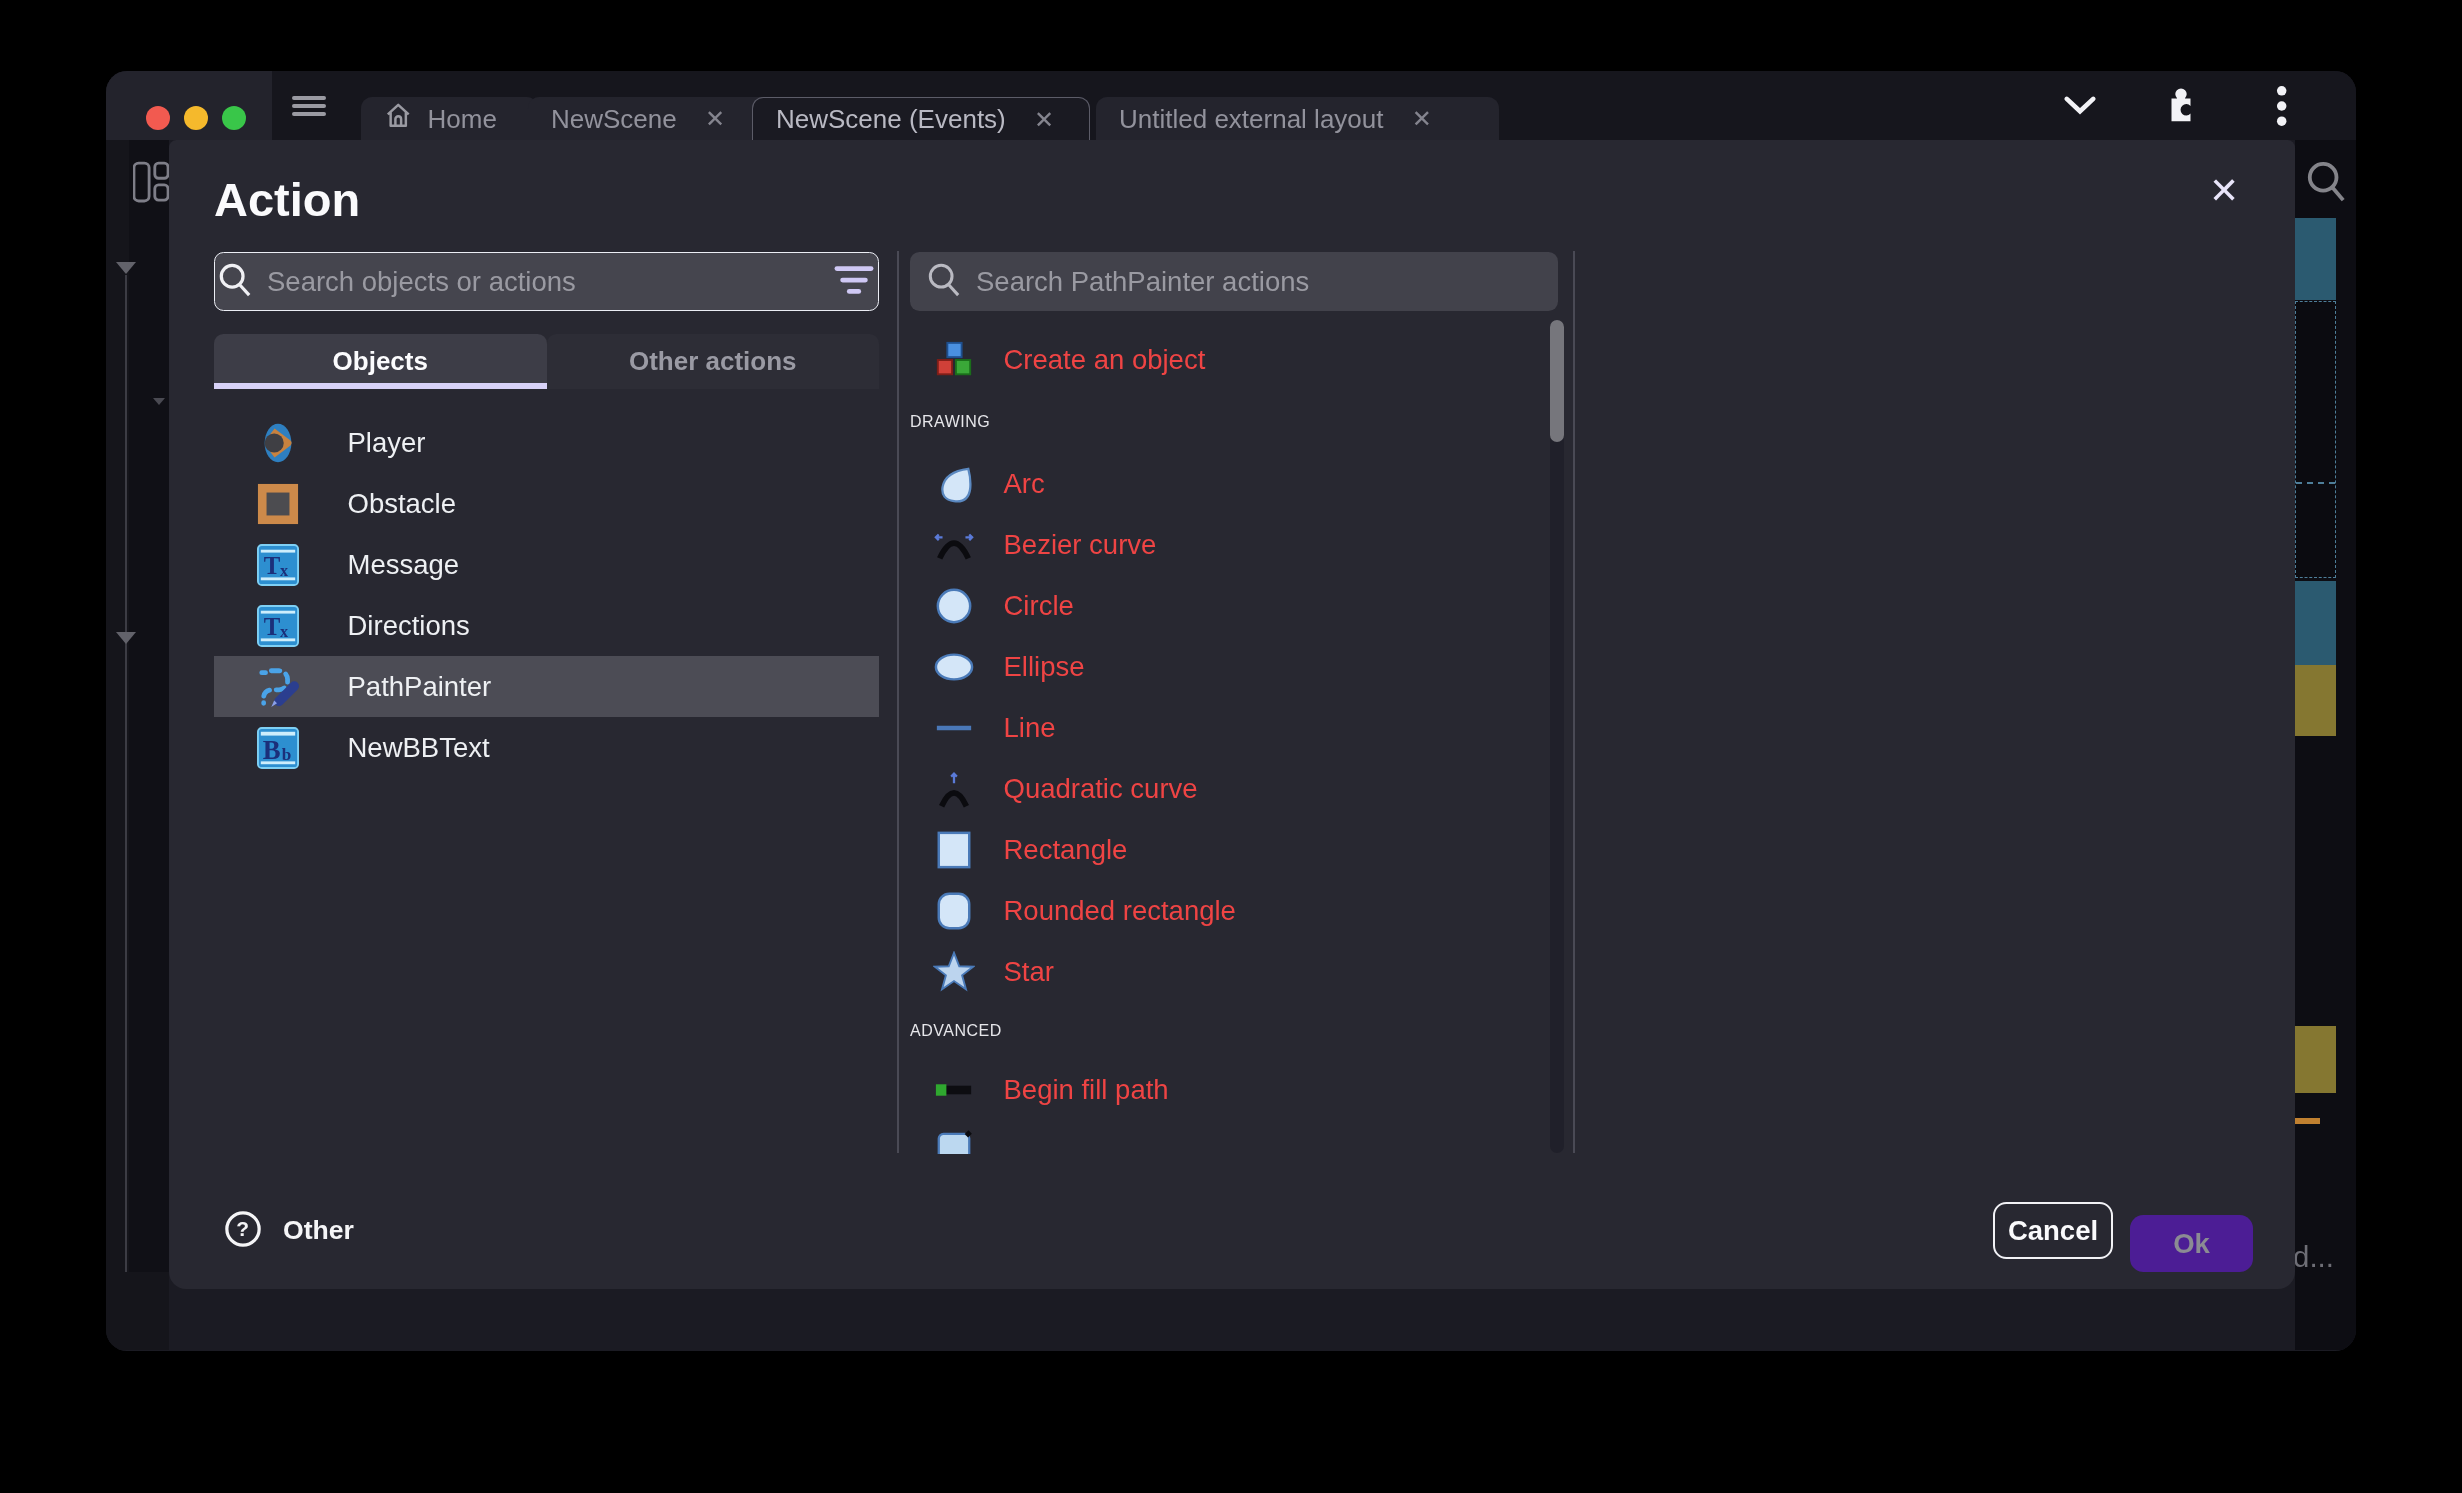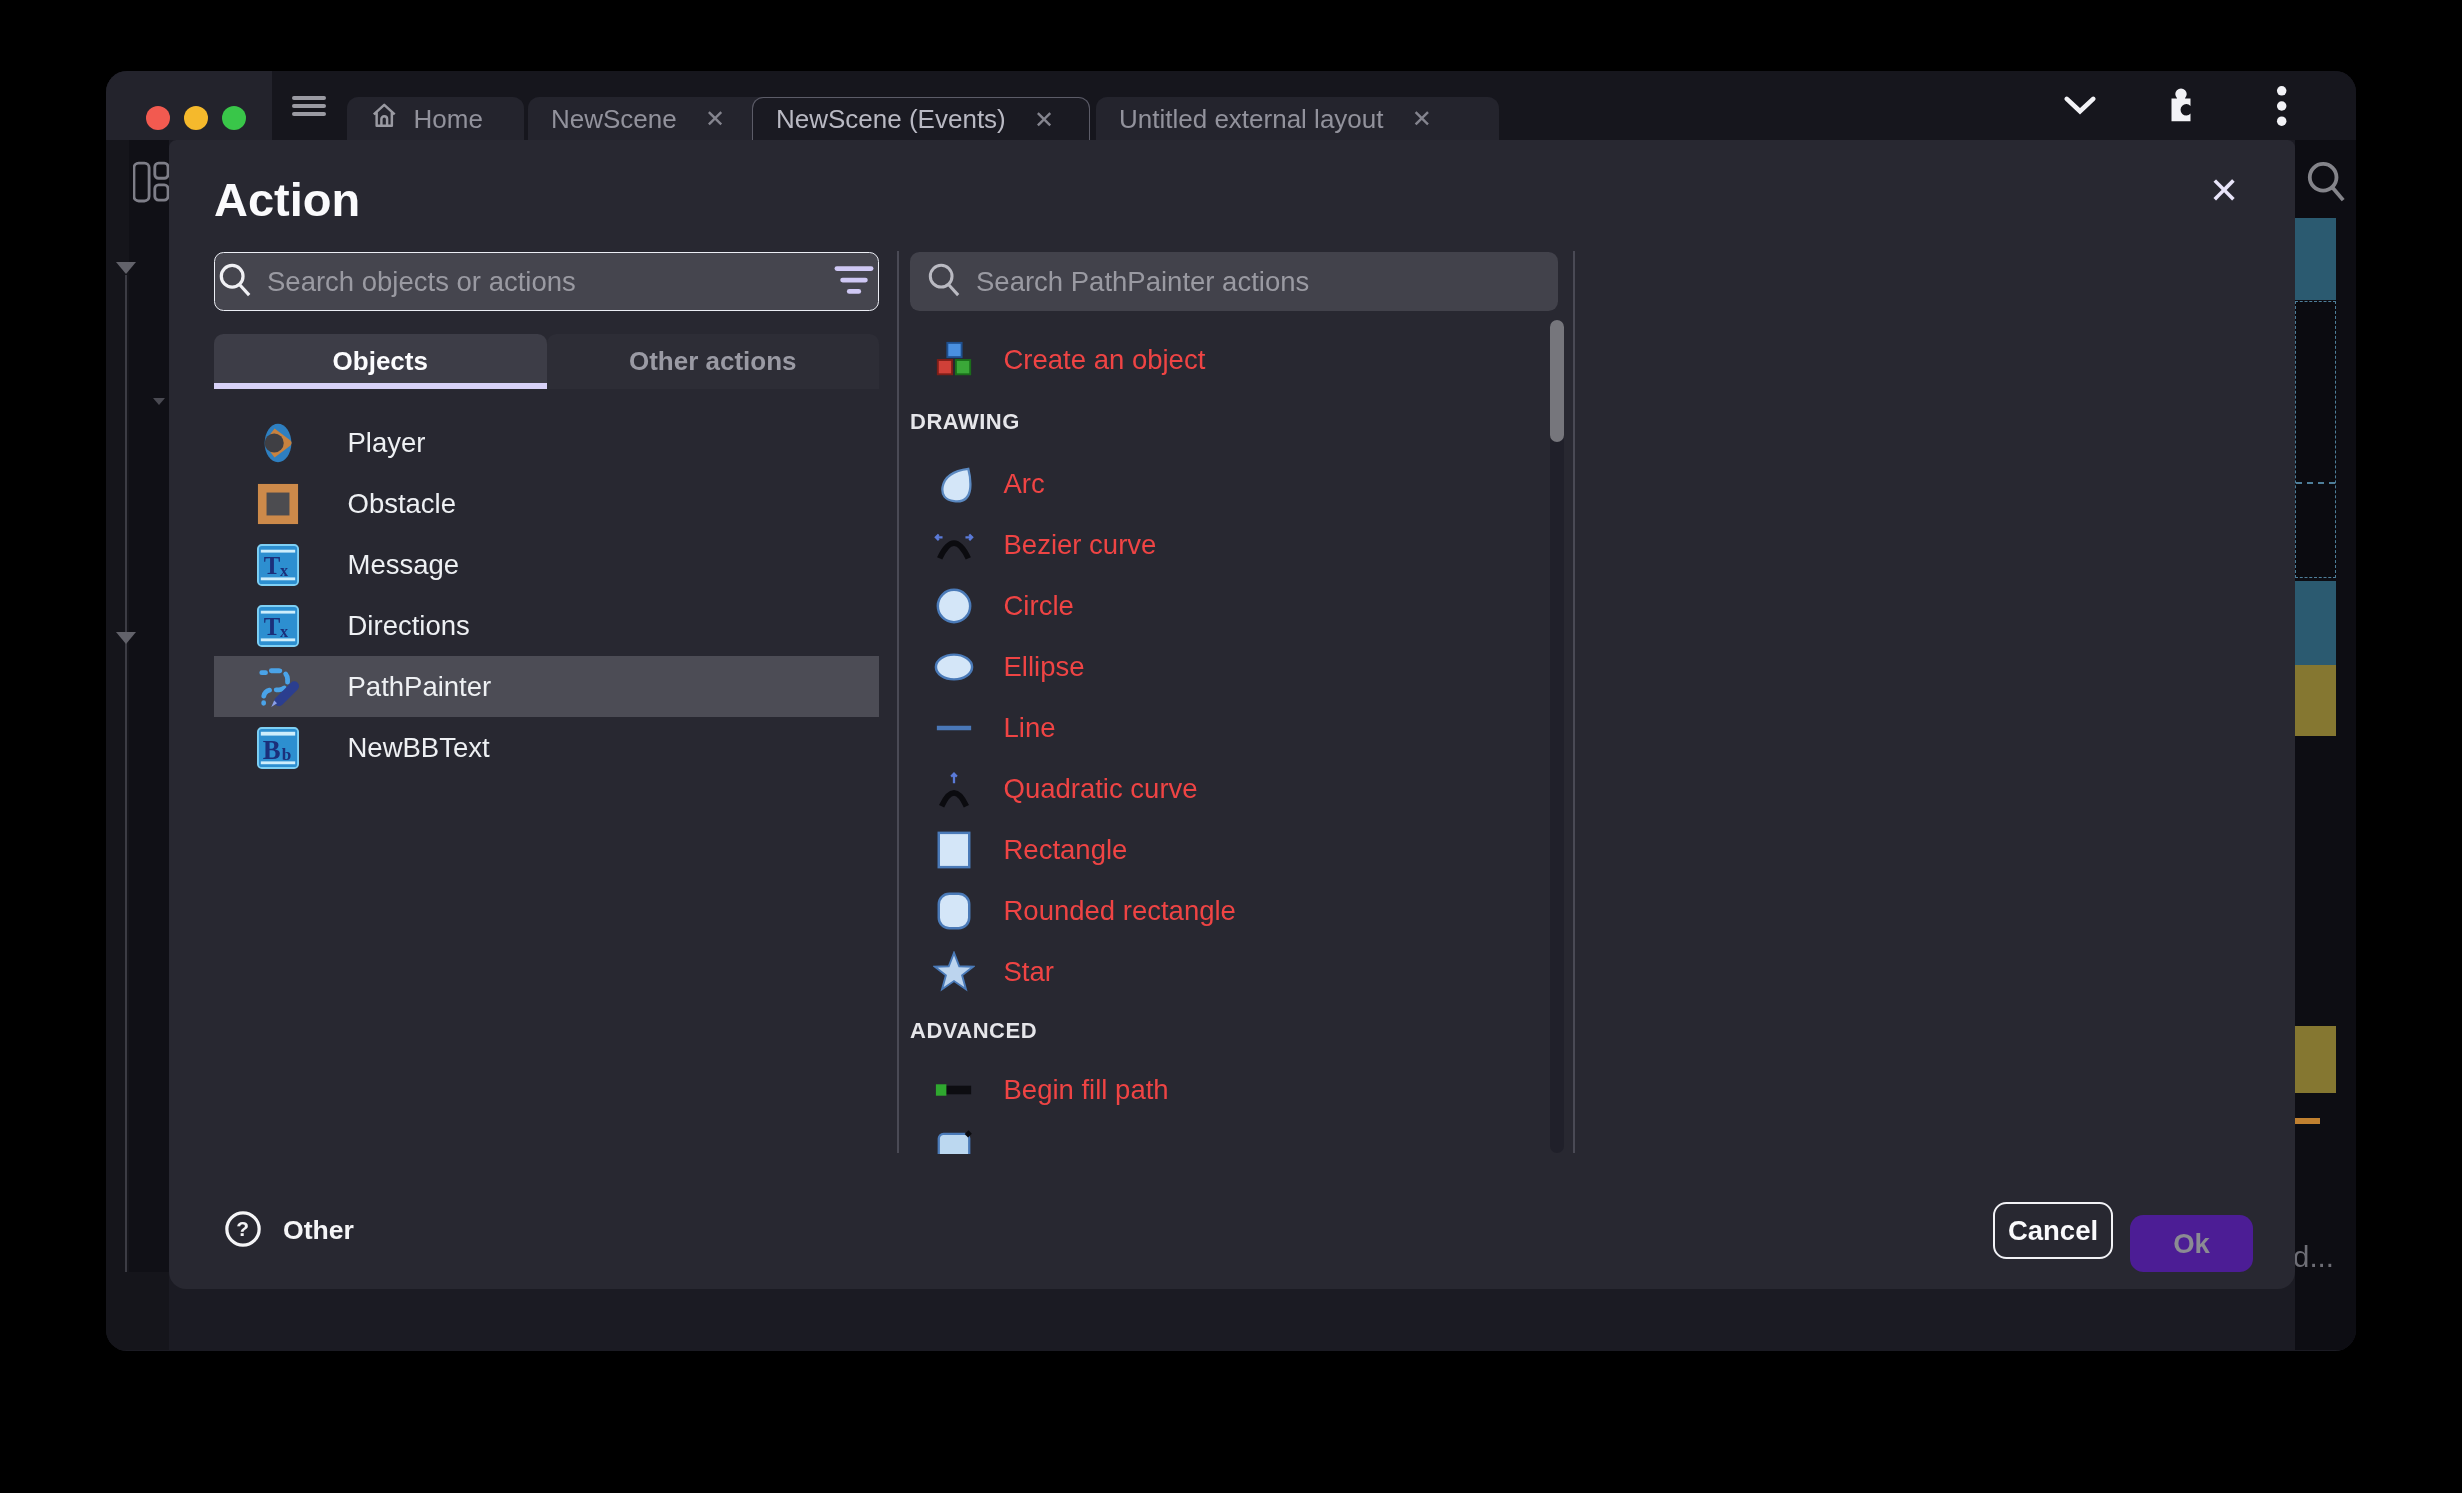--- a/index.html
+++ b/index.html
@@ -18,21 +18,21 @@
   .tl.red { left:40px; background:#f25a50; }
   .tl.yellow { left:78px; background:#f5b92c; }
   .tl.green { left:116px; background:#39c649; }
   .hamburger { position:absolute; left:186px; top:21px; width:34px; height:26.6px; cursor:pointer; }
   .hamburger span { display:block; height:3.8px; background:#9a9aa2; border-radius:1.9px; margin:4.3px 0; }
 
   .tab { position:absolute; top:26px; height:44px; background:#24242d; border-radius:11.4px 11.4px 0 0;
     display:flex; align-items:center; color:#92929c; font-size:26px; padding:0 23px; gap:15px; }
   .tab .close { font-size:24px; color:#84848e; margin-left:13.3px; }
   .tab.outlined { background:#1a1a22; border:1.9px solid #5c5c68; border-bottom:none; color:#b9b9c3; }
-  .tab-home   { left:241px; width:177px; }
+  .tab-home   { left:255px; width:177px; }
   .tab-scene  { left:422px; width:246px; }
   .tab-events { left:646px; width:338px; }
   .tab-layout { left:990px; width:403px; }
 
   .tb-icons { position:absolute; right:55px; top:0; height:69px; display:flex; align-items:center; gap:63px; }
   .tb-icon { width:38px; height:38px; display:flex; align-items:center; justify-content:center; }
 
   
   .events-left { position:absolute; left:0; top:69px; width:63px; height:1210px; background:#15151b; }
   .el-col { position:absolute; left:23px; top:0; width:40px; height:1132px; background:#101016; }
@@ -84,22 +84,22 @@
   .row.selected { background:#4c4c55; }
   .ricon { width:44px; height:44px; flex:0 0 auto; display:flex; align-items:center; justify-content:center; }
 
   .vdiv { position:absolute; top:111px; width:1.9px; height:902px; background:#4a4a55; }
   .vdiv.d1 { left:728px; }
   .vdiv.d2 { left:1404px; }
 
   .act-list { position:absolute; left:741px; top:189px; width:627px; height:825px; overflow:hidden; }
   .act-row { display:flex; align-items:center; height:61px; gap:28.5px; padding-left:23px; cursor:pointer; }
   .act-row .lbl { color:#ef4444; font-size:27.5px; }
-  .sec-hdr { height:61px; display:flex; align-items:center; color:#e6e6ea; font-size:22px;
-    font-weight:bold; letter-spacing:0.5px; }
+  .sec-hdr { height:61px; display:flex; align-items:center; color:#e6e6ea; font-size:16px;
+    font-weight:normal; letter-spacing:0.5px; }
   .sec-hdr.adv { height:57px; }
   .aicon { width:42px; height:42px; flex:0 0 auto; display:flex; align-items:center; justify-content:center; }
 
   .scrollbar { position:absolute; left:1381px; top:180px; width:14.2px; height:833px;
     background:#20202a; border-radius:7.6px; }
   .thumb { position:absolute; left:0; top:0; width:14.2px; height:122px; background:#76767c; border-radius:7.6px; }
 
   .dlg-footer { position:absolute; left:0; bottom:0; width:100%; height:104px; }
   .help { position:absolute; left:55px; top:25px; display:flex; align-items:center; gap:21px; cursor:pointer; }
   .help .lbl { color:#f5f5f7; font-size:26.6px; font-weight:bold; }

